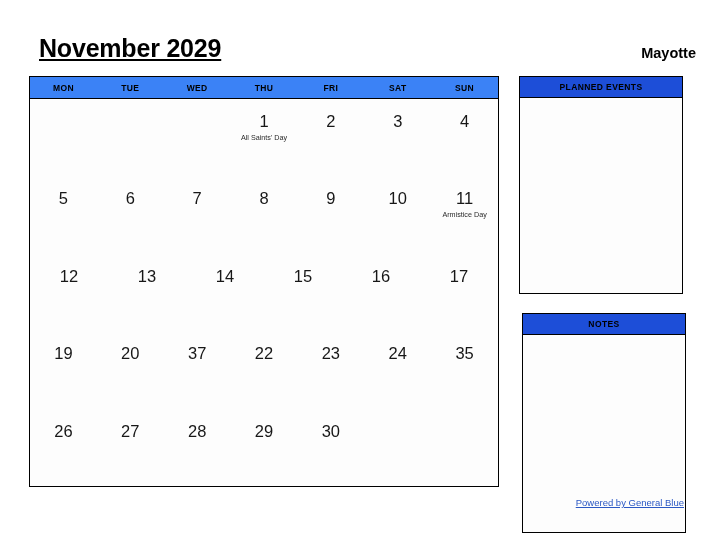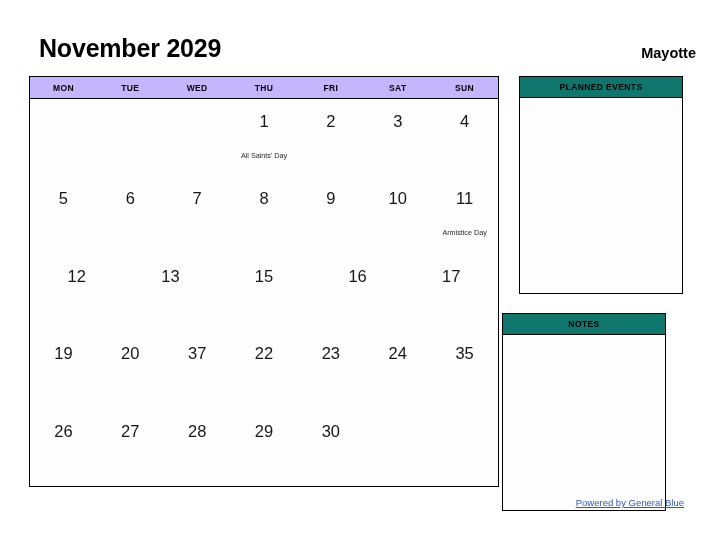--- a/index.html
+++ b/index.html
@@ -26,20 +26,21 @@
   }
   #month-title {
     position: absolute;
     left: 39px;
     top: 33px;
     font-size: 25px;
     font-weight: bold;
     letter-spacing: -0.2px;
     line-height: 30px;
     white-space: nowrap;
+    text-decoration: underline;
   }
   #region-title {
     position: absolute;
     right: 16px;
     top: 44px;
     font-size: 14.5px;
     font-weight: bold;
     line-height: 18px;
     white-space: nowrap;
   }
@@ -55,21 +56,21 @@
     box-sizing: border-box;
     background: #fdfdfd;
     display: flex;
     flex-direction: column;
   }
   #weekday-header {
     display: flex;
     height: 21px;
     flex: 0 0 21px;
     border-bottom: 1.4px solid #000000;
-    background: #c4b5fd;
+    background: #3b82f6;
   }
   .weekday-cell {
     flex: 1 1 0;
     display: flex;
     align-items: center;
     justify-content: center;
     font-size: 8.5px;
     font-weight: bold;
     letter-spacing: 0.4px;
   }
@@ -93,45 +94,45 @@
   }
   .day-number {
     font-size: 16.5px;
     line-height: 19px;
     font-weight: normal;
     color: #171717;
   }
   .day-event {
     font-size: 7.2px;
     line-height: 10px;
-    margin-top: 20px;
+    margin-top: 2px;
     text-align: center;
     color: #2a2a2a;
     white-space: nowrap;
   }
   .day-cell.empty .day-number { visibility: hidden; }
 
   
   .side-panel {
     position: absolute;
     border: 1.4px solid #000000;
     box-sizing: border-box;
-    background: #0f766e;
+    background: #1d4ed8;
   }
   #planned-events-panel {
     left: 519px;
     top: 76px;
     width: 164px;
     height: 218px;
   }
   #notes-panel {
-    left: 502px;
+    left: 522px;
     top: 313px;
     width: 164px;
-    height: 198px;
+    height: 220px;
   }
   .panel-header {
     height: 20px;
     border-bottom: 1.4px solid #000000;
     display: flex;
     align-items: center;
     justify-content: center;
     font-size: 8.5px;
     font-weight: bold;
     letter-spacing: 0.4px;
@@ -221,20 +222,23 @@
         </div>
       </div>
       <div class="week-row">
         <div class="day-cell">
           <div class="day-number">12</div>
         </div>
         <div class="day-cell">
           <div class="day-number">13</div>
         </div>
         <div class="day-cell">
+          <div class="day-number">14</div>
+        </div>
+        <div class="day-cell">
           <div class="day-number">15</div>
         </div>
         <div class="day-cell">
           <div class="day-number">16</div>
         </div>
         <div class="day-cell">
           <div class="day-number">17</div>
         </div>
       </div>
       <div class="week-row">

